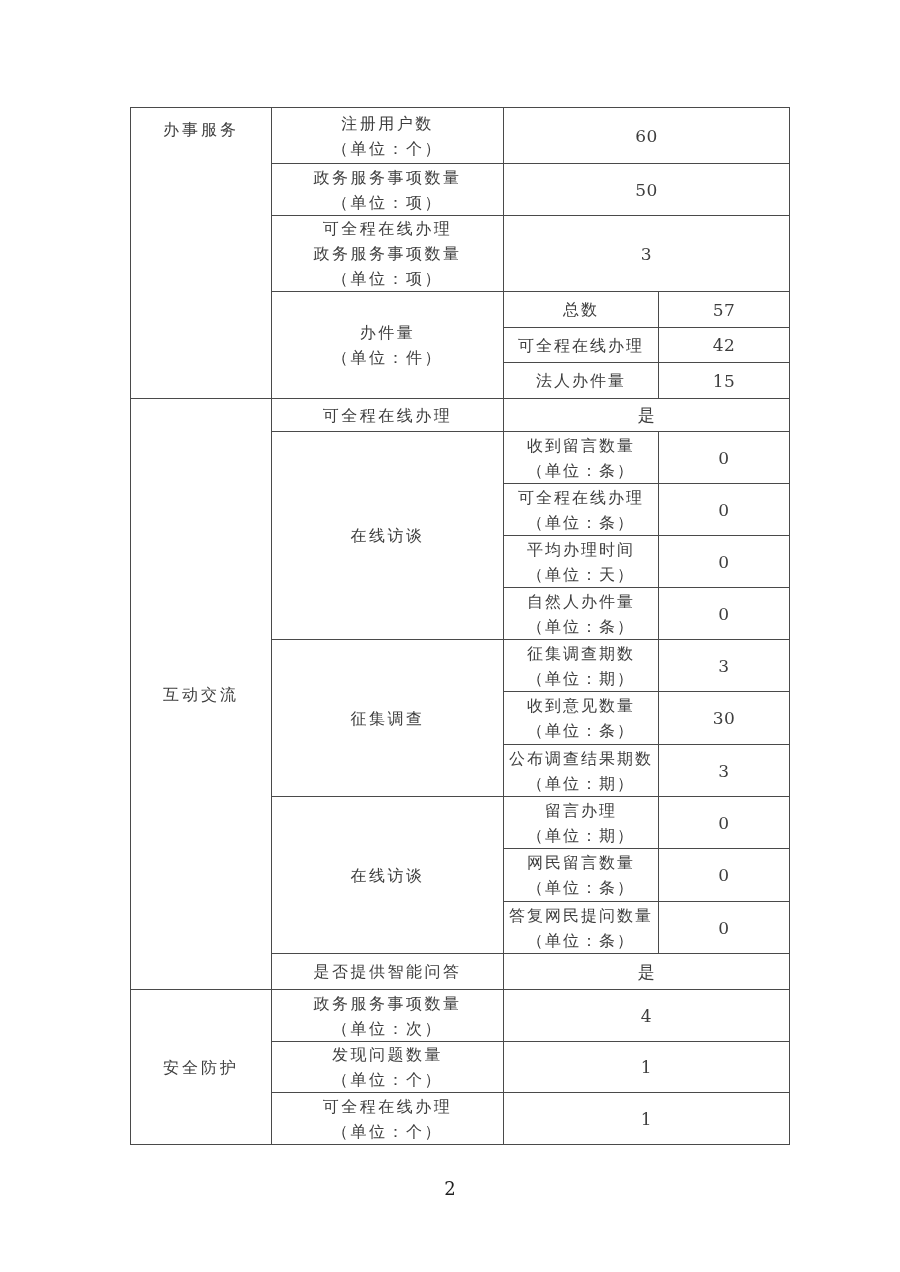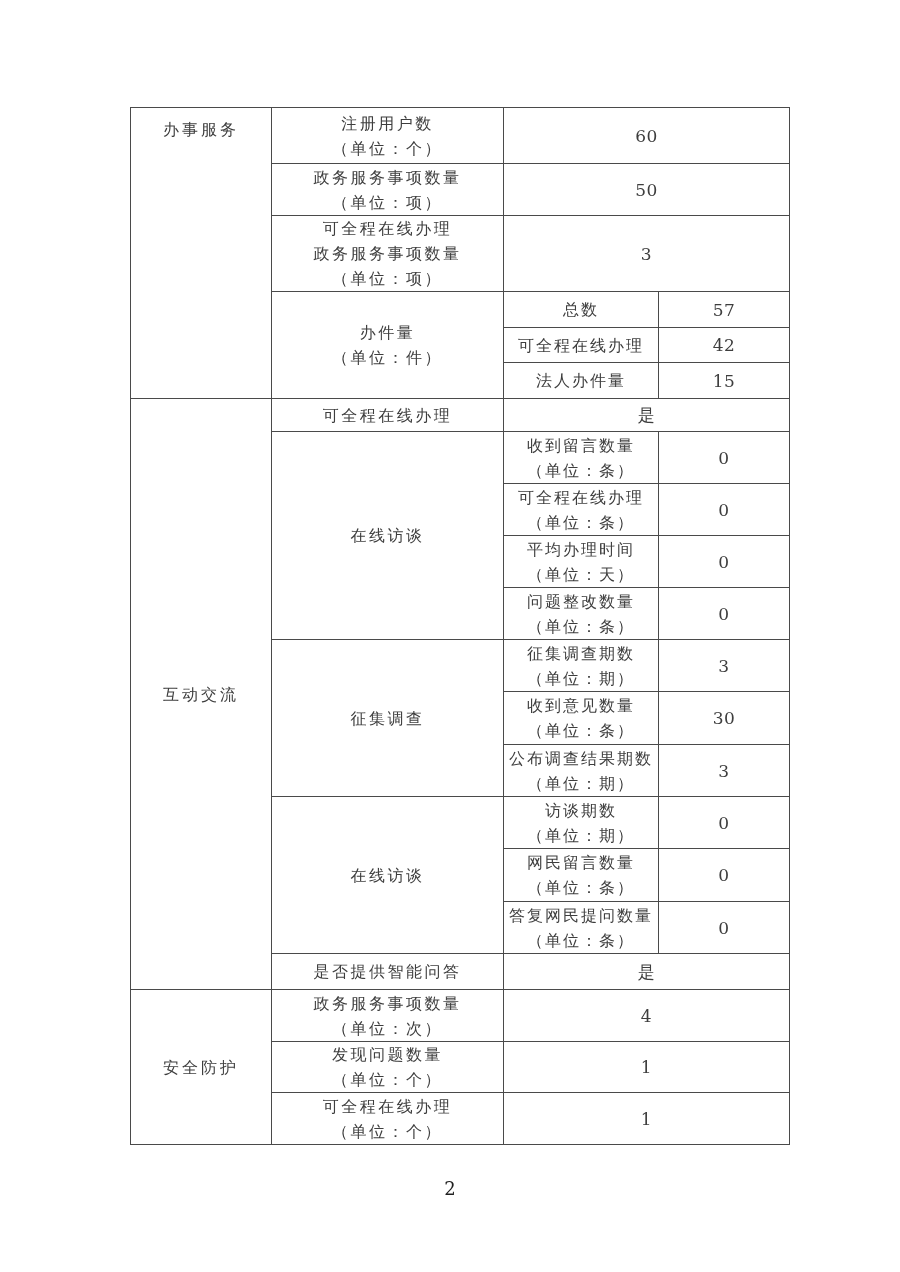--- a/index.html
+++ b/index.html
@@ -169,21 +169,21 @@
     <td class="sub">
       <span class="ln">平均办理时间</span>
       <span class="ln">（单位：天）</span>
     </td>
     <td class="val">
       <span class="ln">0</span>
     </td>
   </tr>
   <tr style="height:52px">
     <td class="sub">
-      <span class="ln">问题整改数量</span>
+      <span class="ln">自然人办件量</span>
       <span class="ln">（单位：条）</span>
     </td>
     <td class="val">
       <span class="ln">0</span>
     </td>
   </tr>
   <tr style="height:52px">
     <td class="item" rowspan="3">
       <span class="ln">征集调查</span>
     </td>
@@ -211,21 +211,21 @@
     </td>
     <td class="val">
       <span class="ln">3</span>
     </td>
   </tr>
   <tr style="height:52px">
     <td class="item" rowspan="3">
       <span class="ln">在线访谈</span>
     </td>
     <td class="sub">
-      <span class="ln">访谈期数</span>
+      <span class="ln">留言办理</span>
       <span class="ln">（单位：期）</span>
     </td>
     <td class="val">
       <span class="ln">0</span>
     </td>
   </tr>
   <tr style="height:53px">
     <td class="sub">
       <span class="ln">网民留言数量</span>
       <span class="ln">（单位：条）</span>

